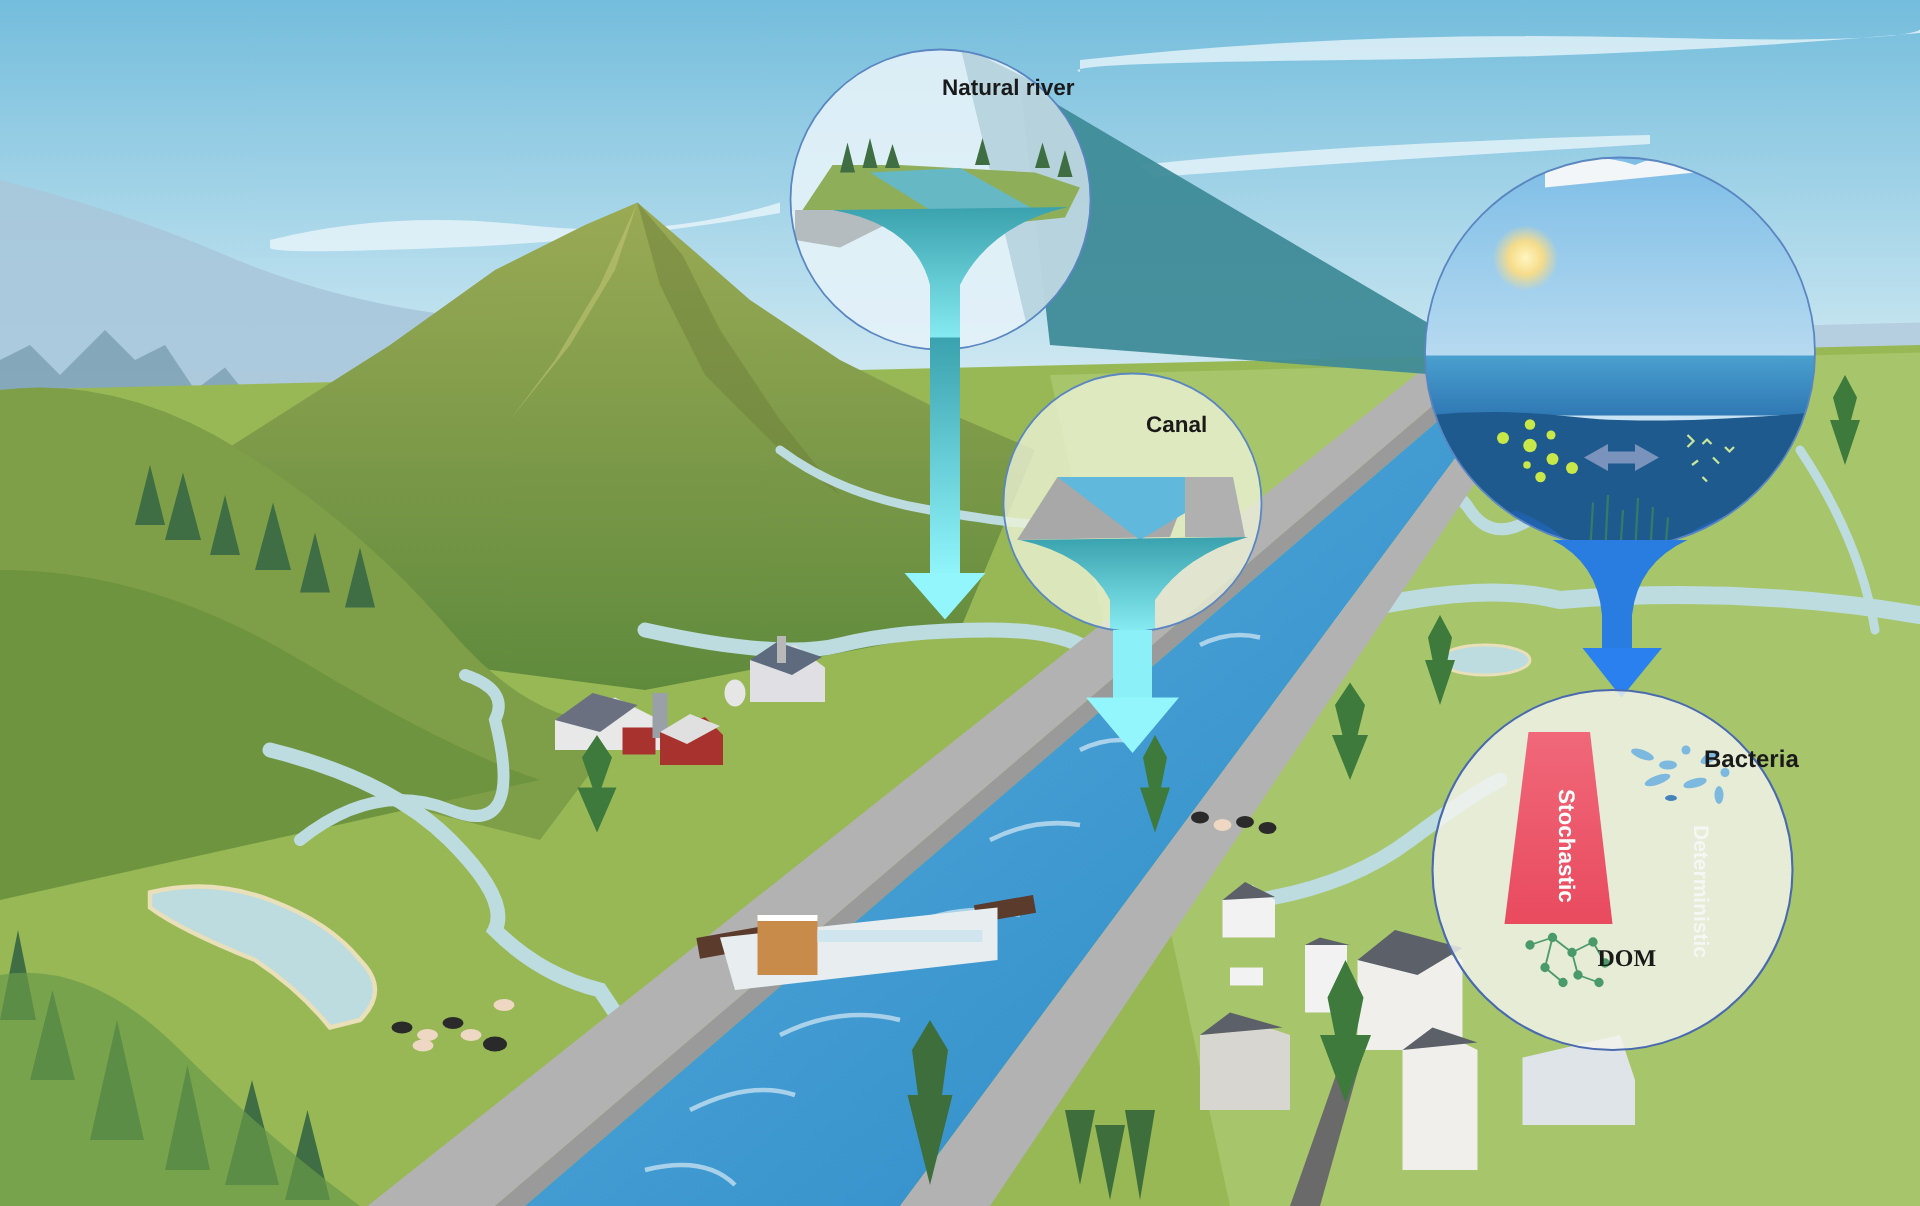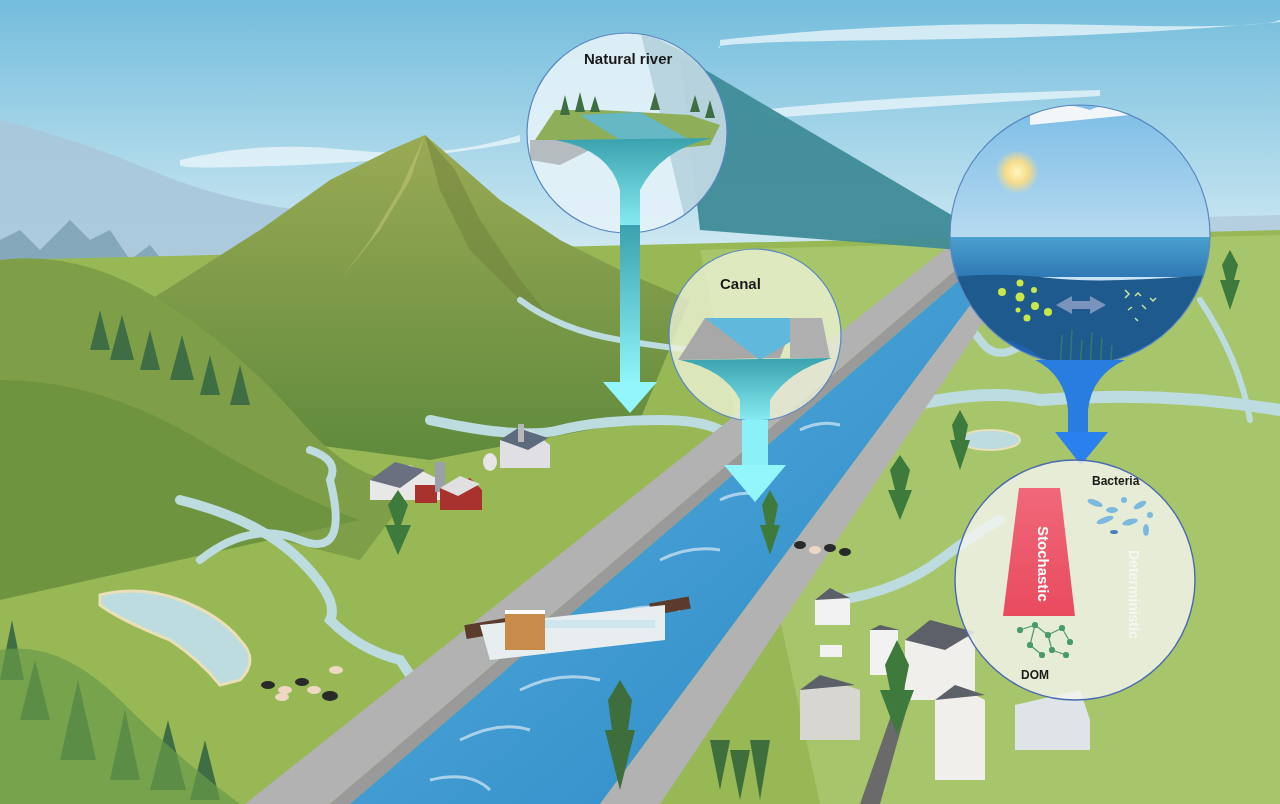--- a/index.html
+++ b/index.html
@@ -1,20 +1,20 @@
 <!DOCTYPE html>
 <html><head>
 <meta charset="utf-8">
 <style>
   html, body { margin:0; padding:0; background:#8fc6e0; }
   body { width:1280px; height:804px; overflow:hidden; position:relative;
          font-family:"Liberation Sans", sans-serif; }
   #scene { position:absolute; left:0; top:0; width:1280px; height:804px; }
   .label { position:absolute; font-family:"Liberation Sans", sans-serif;
-           font-weight:bold; color:#1a1a1a; white-space:nowrap; }
+           font-weight:bold; color:#1a1a1a; white-space:nowrap;margin-left:44px; }
   .vlabel { position:absolute; font-family:"Liberation Sans", sans-serif;
             font-weight:bold; white-space:nowrap; transform-origin:left top;
             transform:rotate(90deg); }
 </style>
 </head>
 <body>
 
 <svg id="scene" viewBox="0 0 1280 804" xmlns="http://www.w3.org/2000/svg">
   <defs>
     <linearGradient id="sky" x1="0" y1="0" x2="0" y2="1">
@@ -324,16 +324,16 @@
           <circle cx="1042" cy="655" r="2.5"></circle>
         <circle cx="1066" cy="655" r="2.5"></circle>
       </g>
     </g>
     <circle cx="1075" cy="580" r="120" fill="none" stroke="#4a6ab0" stroke-width="1.4"></circle>
   </g>
 </svg>
 
 <div class="label" style="left:584px; top:50px; font-size:15px;">Natural river</div>
 <div class="label" style="left:720px; top:275px; font-size:15px;">Canal</div>
-<div class="label" style="left:1092px; top:474px; font-size:12px;">Bacteria</div>
+<div class="label" style="left:1092px; top:498px; font-size:16px;">Bacteria</div>
 <div class="vlabel" style="left:1052px; top:526px; font-size:15px; color:#ffffff;">Stochastic</div>
 <div class="vlabel" style="left:1142px; top:550px; font-size:14px; color:#f5f7f4;">Deterministic</div>
-<div class="label" style="left:1021px; top:668px; font-size:12px;">DOM</div>
+<div class="label" style="left:1021px; top:631px; font-size:16px;font-family:Liberation Serif, serif;">DOM</div>
 
 </body></html>

